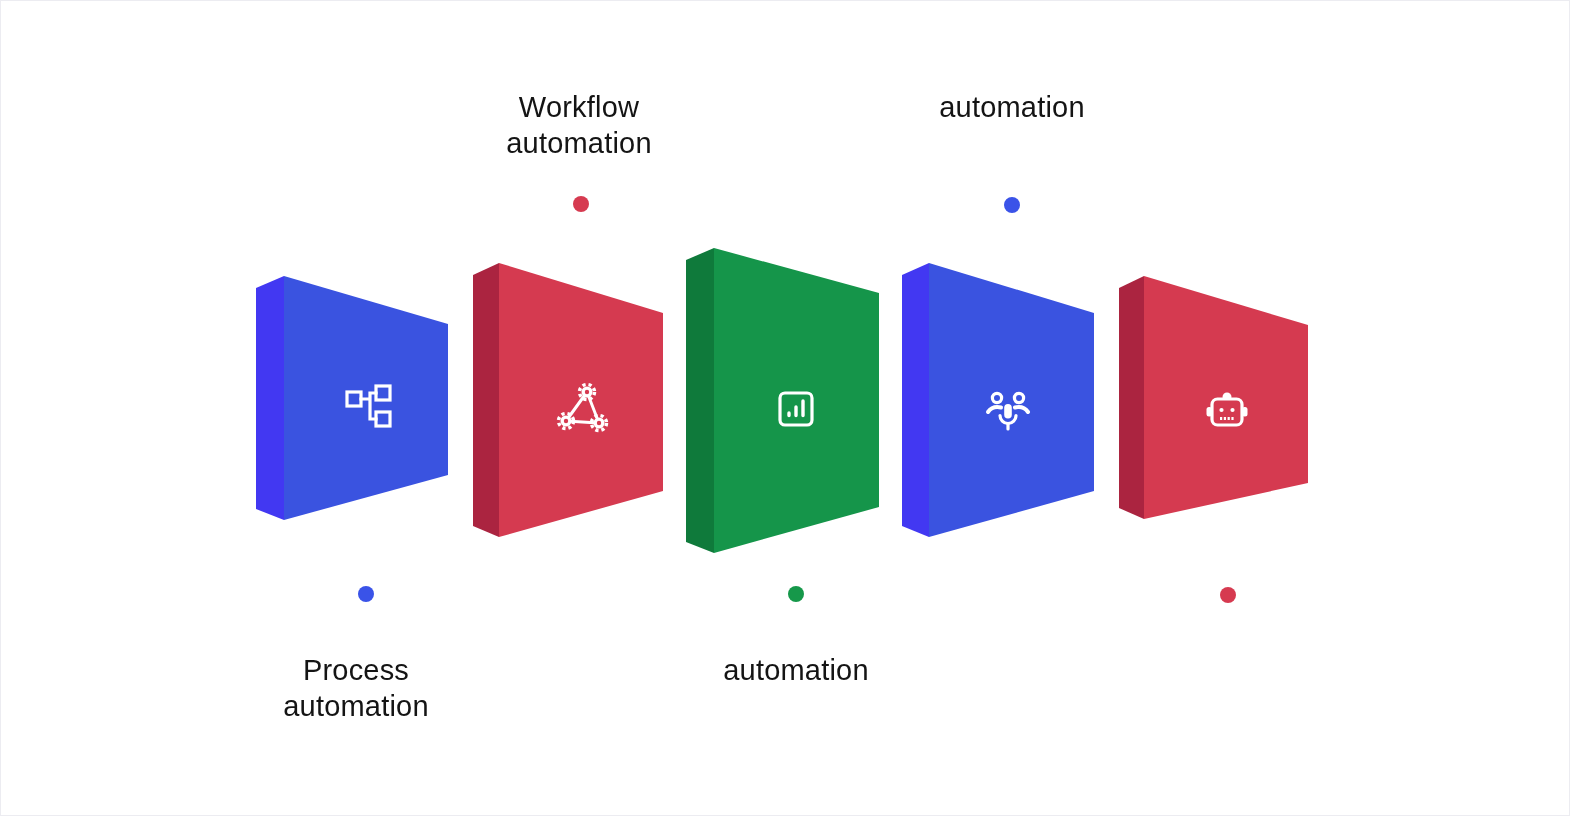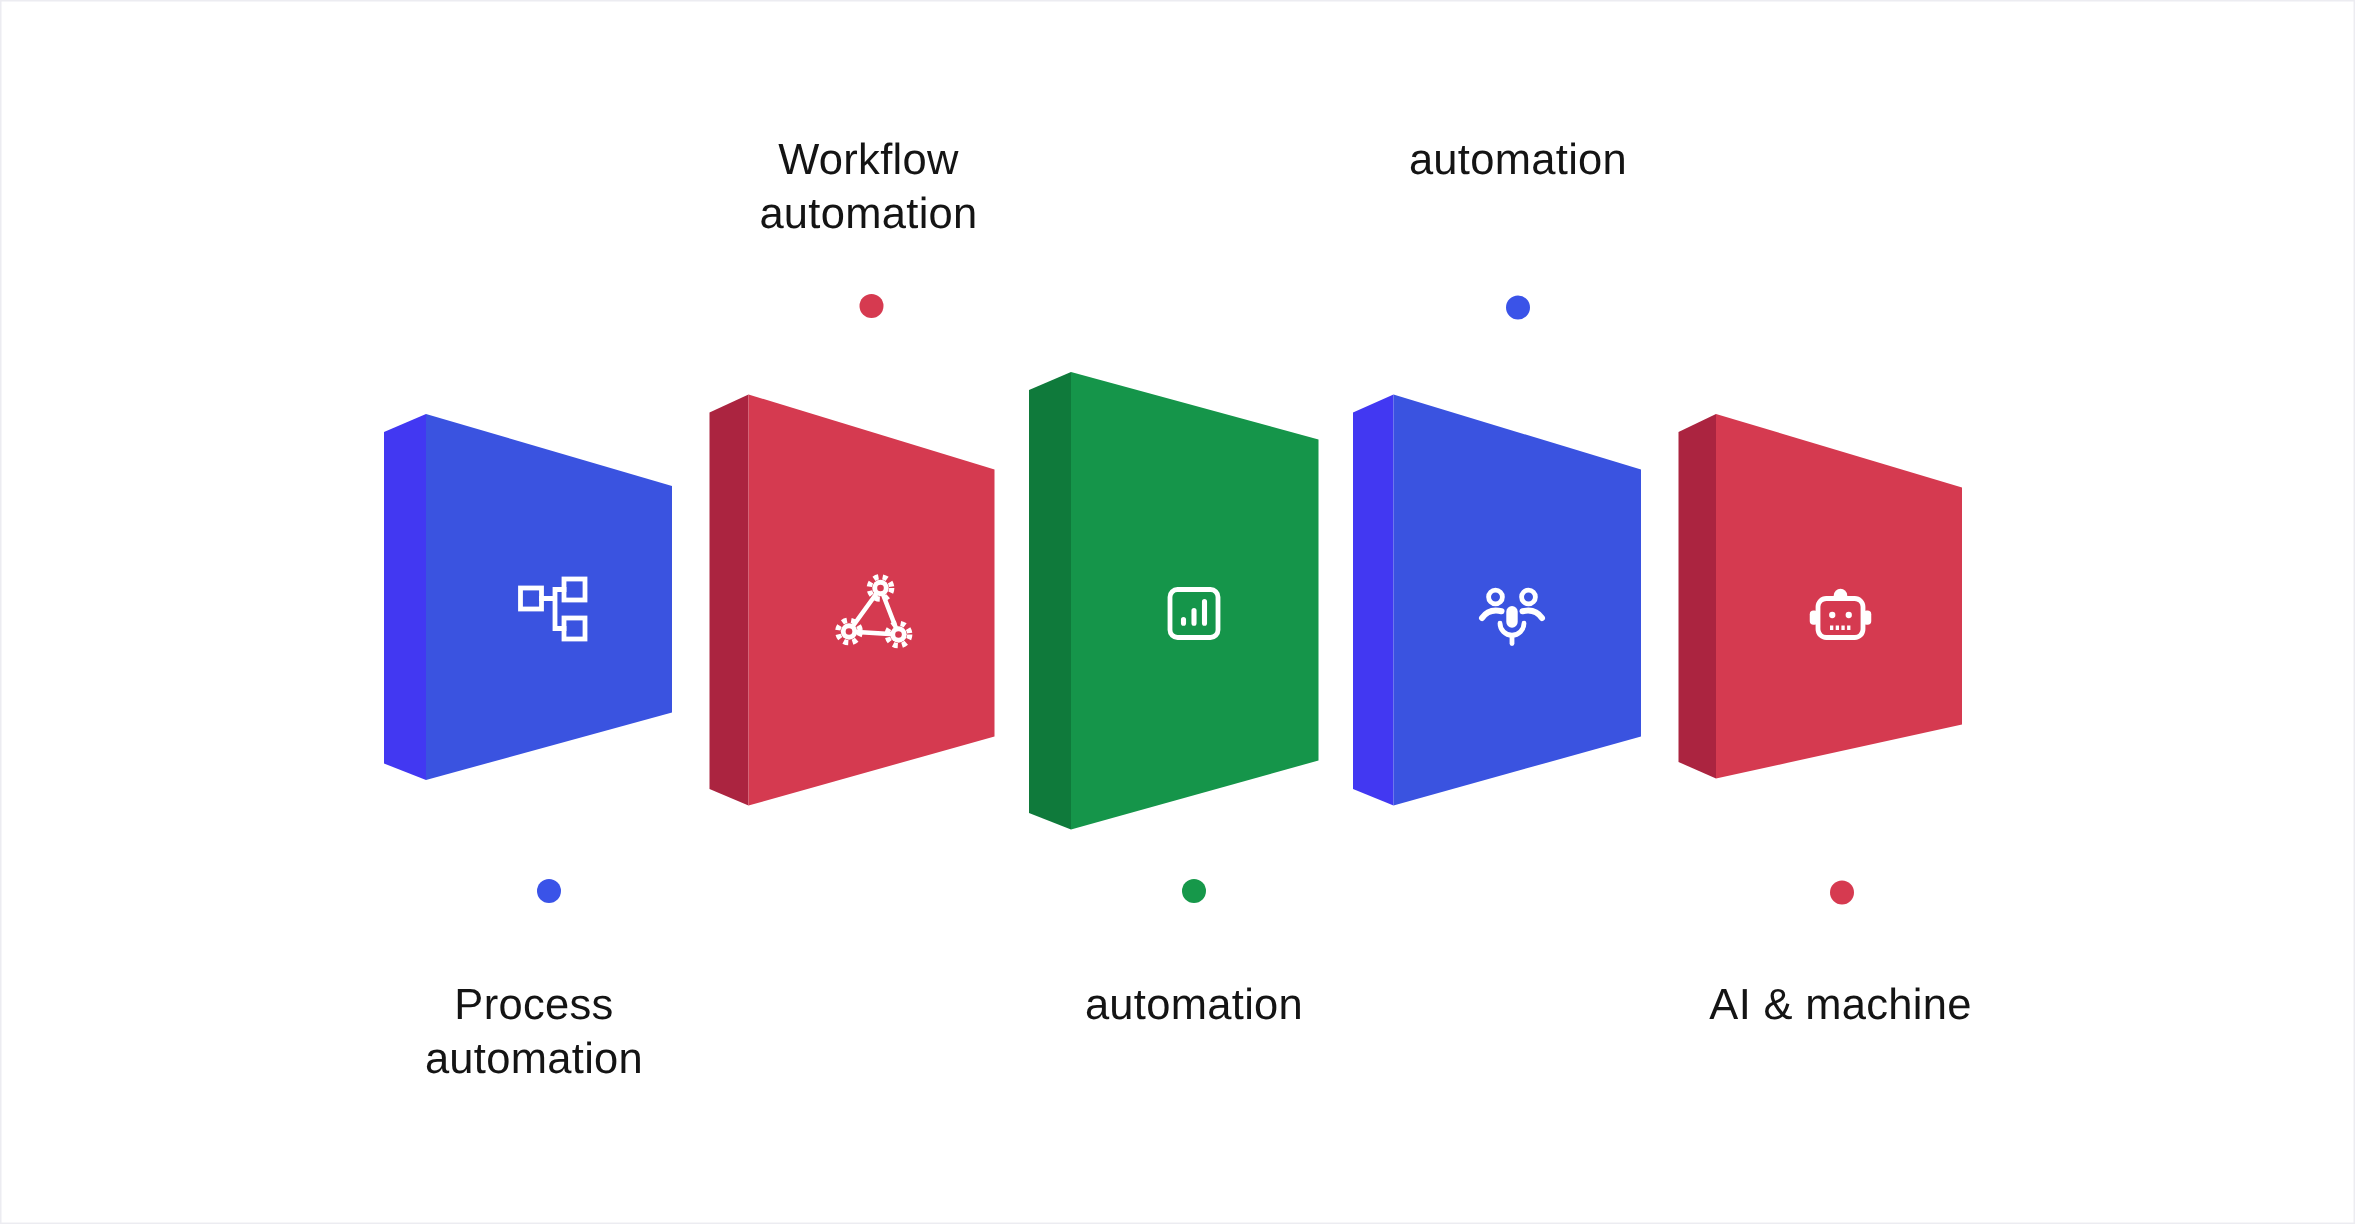--- a/index.html
+++ b/index.html
@@ -41,21 +41,20 @@
   </div>
 
   <div class="label" style="left:355px; top:651px;">
     <span>Process</span>
     <span>automation</span>
   </div>
   <div class="label" style="left:795px; top:651px;">
     <span>automation</span>
   </div>
   <div class="label" style="left:1226px; top:651px;">
-    <span>AI &amp; machine</span>
   </div>
 
   <svg class="diagram-svg" width="1570" height="816" viewBox="0 0 1570 816">
 
     <circle cx="580" cy="203" r="8" fill="#d63a50"></circle>
     <circle cx="1011" cy="204" r="8" fill="#3a53e8"></circle>
     <circle cx="365" cy="593" r="8" fill="#3a53e8"></circle>
     <circle cx="795" cy="593" r="8" fill="#16984a"></circle>
     <circle cx="1227" cy="594" r="8" fill="#d63a50"></circle>
 

